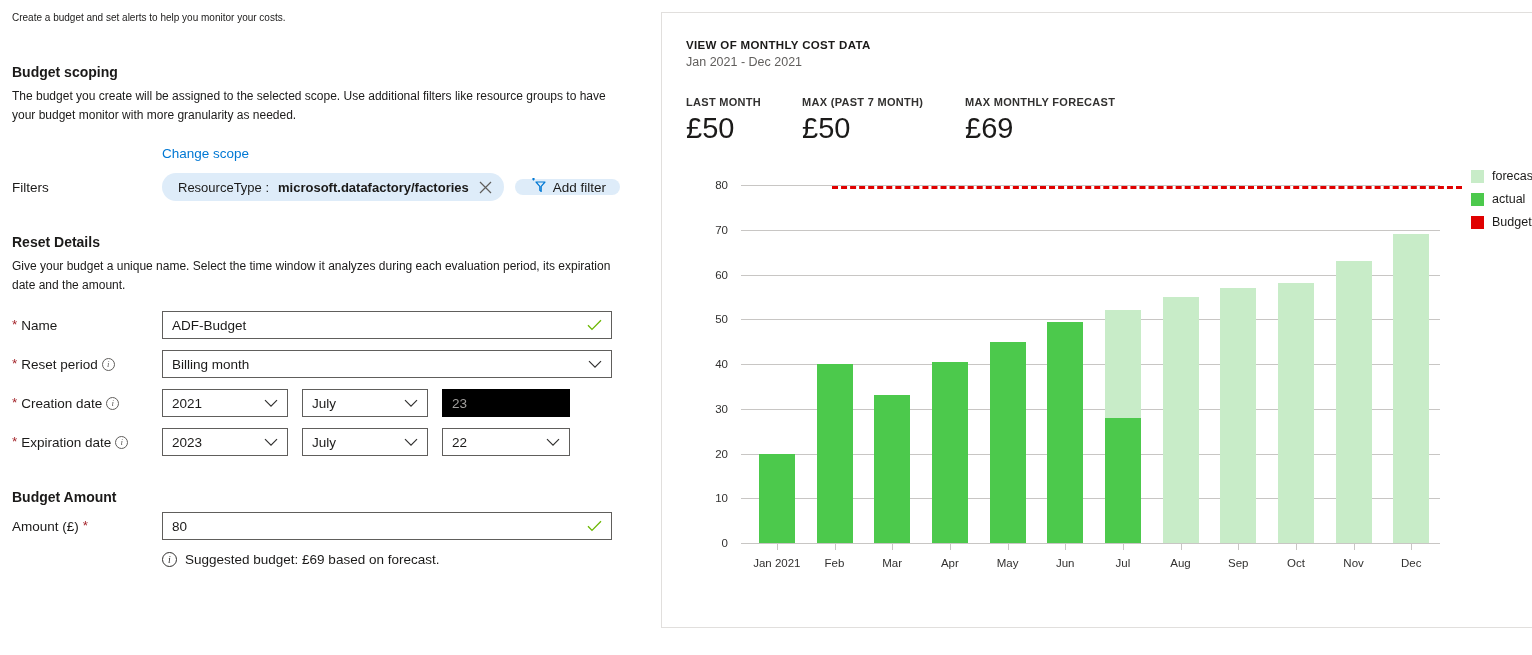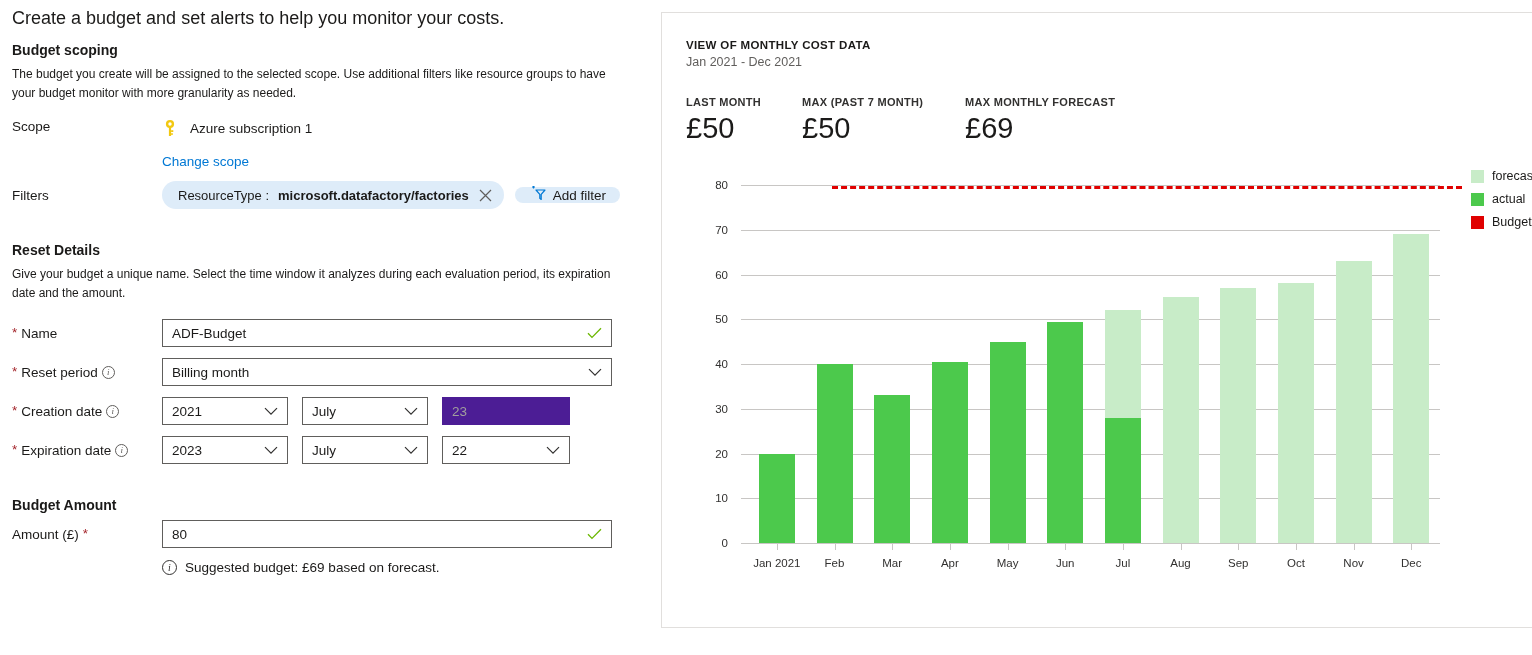--- a/index.html
+++ b/index.html
@@ -13,24 +13,24 @@
   }
   .page { position: relative; width: 1532px; height: 655px; }
 
   
   .form-col {
     position: absolute;
     left: 12px; top: 8px;
     width: 615px;
   }
   .intro {
-    font-size: 18px;
+    font-size: 10px;
     color: #1b1a19;
     line-height: 20px;
-    margin-bottom: 14px;
+    margin-bottom: 36px;
   }
   .section-title {
     font-size: 14px;
     font-weight: bold;
     color: #1b1a19;
     margin-bottom: 7px;
   }
   .section-desc {
     font-size: 12px;
     color: #1b1a19;
@@ -133,21 +133,21 @@
   .ctrl.w-wide { width: 450px; }
   .ctrl.w-third { width: 126px; margin-right: 14px; }
   .ctrl.w-third-last { width: 128px; margin-right: 0; }
   .ctrl .val { flex: 1; overflow: hidden; white-space: nowrap; }
   .ctrl .chev, .ctrl .check {
     flex: 0 0 auto;
     margin-left: 6px;
     display: flex; align-items: center;
   }
   .ctrl.disabled {
-    background: #4c1d95;
+    background: #000000;
     border-color: transparent;
     color: #a19f9d;
   }
   .hint {
     display: flex; align-items: center; gap: 8px;
     margin-left: 150px;
     margin-top: 12px;
     font-size: 13.5px;
     color: #1b1a19;
   }
@@ -304,35 +304,20 @@
 <div class="page">
 
   <div class="form-col">
 
     <div class="intro">Create a budget and set alerts to help you monitor your costs.</div>
 
     
     <div class="section-title">Budget scoping</div>
     <div class="section-desc">The budget you create will be assigned to the selected scope. Use additional filters like resource groups to have your budget monitor with more granularity as needed.</div>
 
-    <div class="field-row scope-row">
-      <div class="field-label">Scope</div>
-      <div class="scope-val">
-        <span>
-          <svg class="key-icon" viewBox="0 0 16 18" xmlns="http://www.w3.org/2000/svg">
-            <circle cx="8" cy="5" r="4.1" fill="#f2c811"></circle>
-            <circle cx="8" cy="5" r="1.7" fill="#ffffff"></circle>
-            <rect x="6.9" y="8" width="2.2" height="9" fill="#f2c811"></rect>
-            <rect x="9.1" y="11.2" width="2.2" height="1.8" fill="#f2c811"></rect>
-            <rect x="9.1" y="14.2" width="1.7" height="1.7" fill="#f2c811"></rect>
-          </svg>
-        </span>
-        <span>Azure subscription 1</span>
-      </div>
-    </div>
     <div class="link">Change scope</div>
 
     <div class="field-row filters-row">
       <div class="field-label">Filters</div>
       <div class="pill">
         <span>ResourceType :</span>
         <b>microsoft.datafactory/factories</b>
         <span class="pill-x">
           <svg width="13" height="13" viewBox="0 0 13 13">
               <path d="M1 1 L12 12 M12 1 L1 12" stroke="#605e5c" stroke-width="1.2" fill="none"></path>

